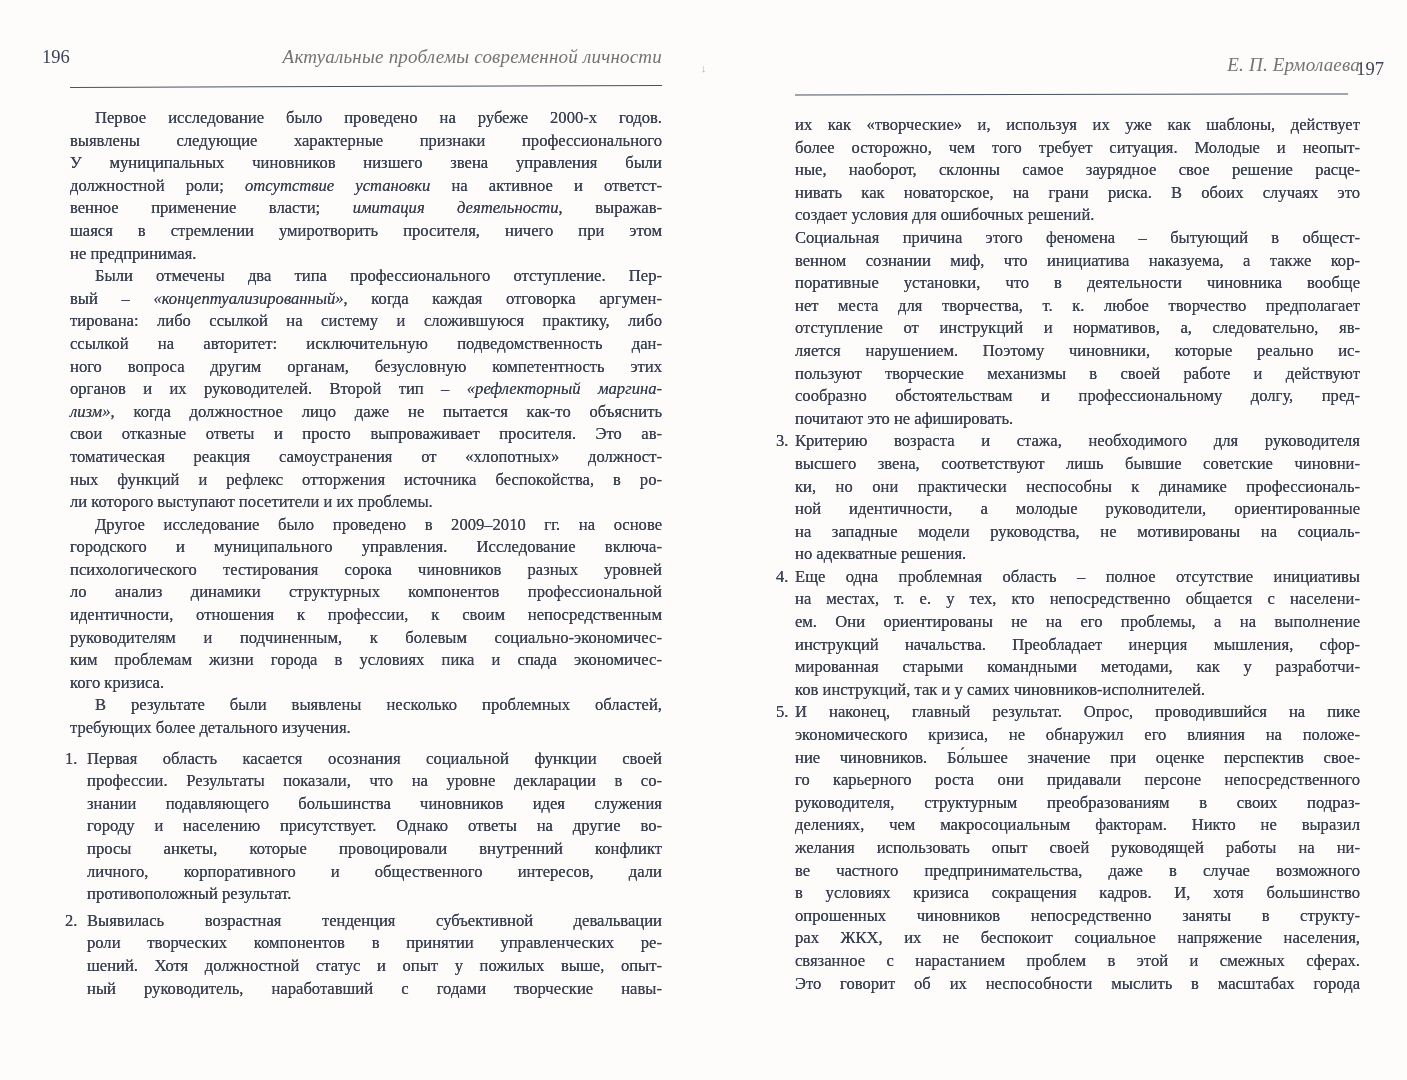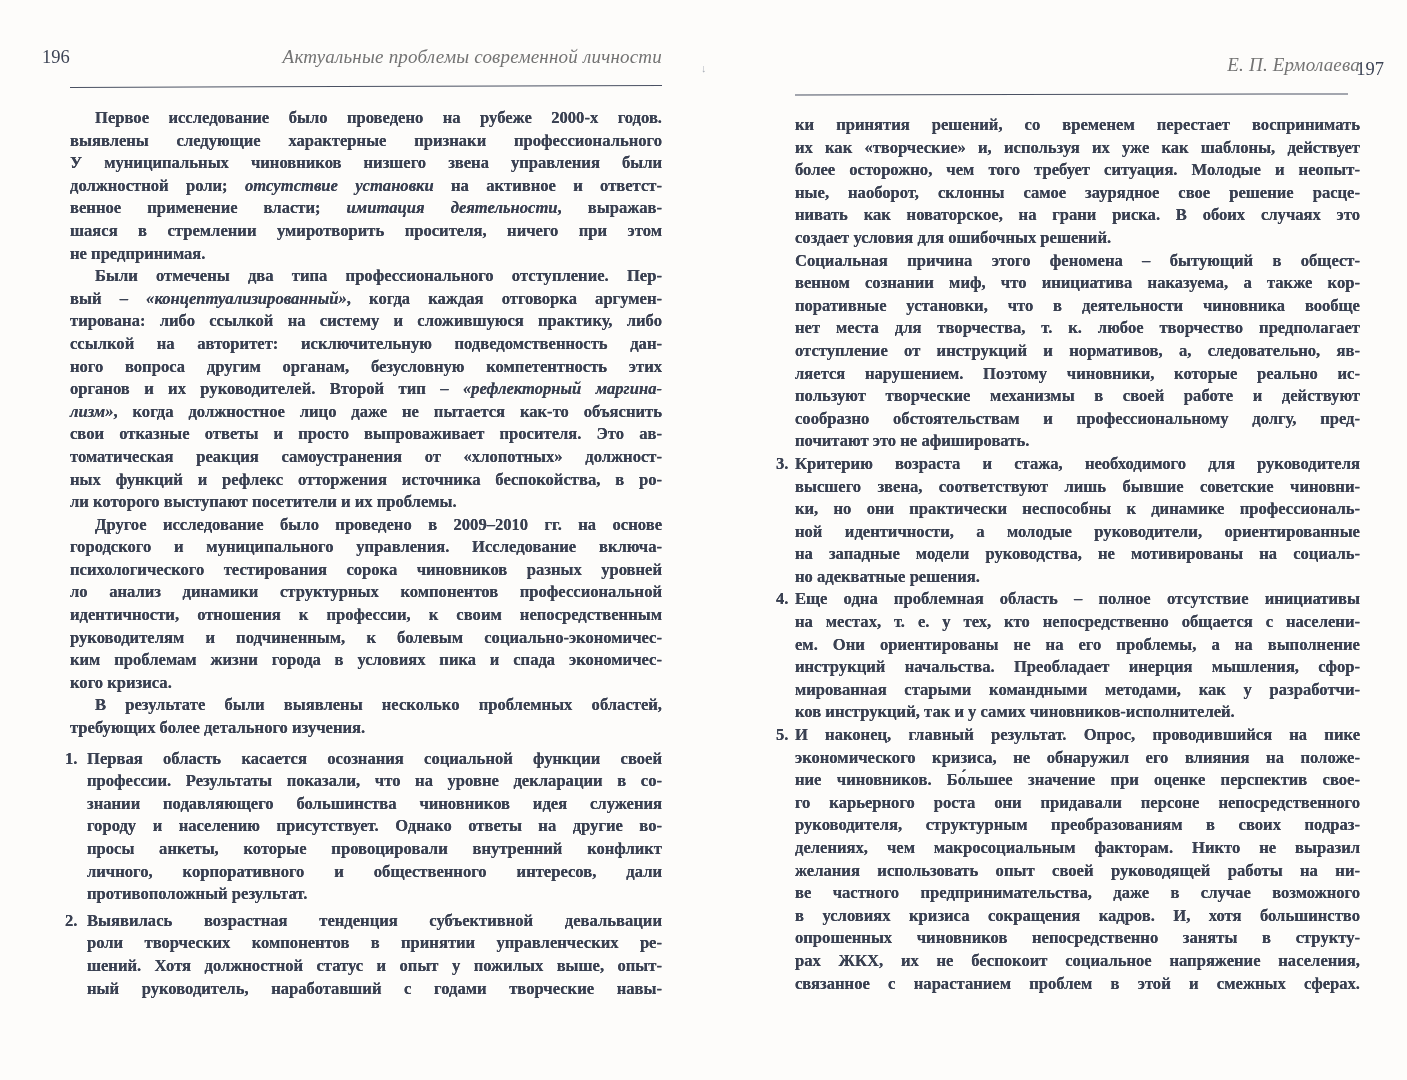--- a/index.html
+++ b/index.html
@@ -28,21 +28,20 @@
   .page-left .page-num{left:-28px;}
   .page-right .page-num{right:-24px;top:4px;}
   .rule{
     border-top:1.6px solid #4a5162;height:0;margin-top:16px;
   }
   .page-left .rule{transform:rotate(-.18deg);}
   .page-right .rule{transform:rotate(-.12deg);width:553px;}
   .page-body{
     margin-top:20px;font-size:16.6px;line-height:22.6px;
     text-shadow:0 0 .4px currentColor;
-    font-weight:bold;
   }
   .page-right .page-body{margin-top:19px;}
   .block{position:relative;}
   .line{text-align:justify;text-align-last:justify;white-space:normal;}
   .line.end{text-align-last:left;}
   .line.ind{text-indent:25px;}
   .li .num{position:absolute;top:0;}
   .page-left .li{padding-left:17px;}
   .page-left .li .num{left:-5px;}
   .page-right .li{padding-left:0;}
@@ -122,21 +121,20 @@
   </div>
 
   <div class="page page-right">
     <div class="header-row">
       <div class="running-header">Е. П. Ермолаева</div>
       <span class="page-num">197</span>
     </div>
     <div class="rule"></div>
     <div class="page-body">
         <div class="block p">
-          <div class="line"><span>ки принятия решений, со временем перестает воспринимать</span></div>
           <div class="line"><span>их как «творческие» и, используя их уже как шаблоны, действует</span></div>
           <div class="line"><span>более осторожно, чем того требует ситуация. Молодые и неопыт-</span></div>
           <div class="line"><span>ные, наоборот, склонны самое заурядное свое решение расце-</span></div>
           <div class="line"><span>нивать как новаторское, на грани риска. В обоих случаях это</span></div>
           <div class="line end"><span>создает условия для ошибочных решений.</span></div>
         </div>
         <div class="block p">
           <div class="line"><span>Социальная причина этого феномена – бытующий в общест-</span></div>
           <div class="line"><span>венном сознании миф, что инициатива наказуема, а также кор-</span></div>
           <div class="line"><span>поративные установки, что в деятельности чиновника вообще</span></div>
@@ -172,18 +170,19 @@
           <div class="line"><span>ние чиновников. Бо́льшее значение при оценке перспектив свое-</span></div>
           <div class="line"><span>го карьерного роста они придавали персоне непосредственного</span></div>
           <div class="line"><span>руководителя, структурным преобразованиям в своих подраз-</span></div>
           <div class="line"><span>делениях, чем макросоциальным факторам. Никто не выразил</span></div>
           <div class="line"><span>желания использовать опыт своей руководящей работы на ни-</span></div>
           <div class="line"><span>ве частного предпринимательства, даже в случае возможного</span></div>
           <div class="line"><span>в условиях кризиса сокращения кадров. И, хотя большинство</span></div>
           <div class="line"><span>опрошенных чиновников непосредственно заняты в структу-</span></div>
           <div class="line"><span>рах ЖКХ, их не беспокоит социальное напряжение населения,</span></div>
           <div class="line"><span>связанное с нарастанием проблем в этой и смежных сферах.</span></div>
+          <div class="line"><span>Это говорит об их неспособности мыслить в масштабах города</span></div>
         </div>
       </div>
   </div>
 
   <div class="center-artifact">↓</div>
 </div>
 
 </body></html>

